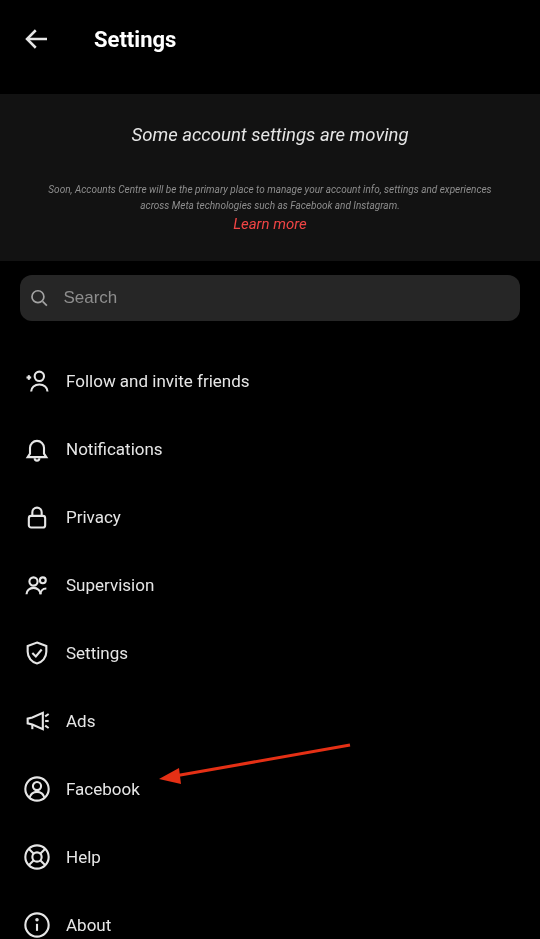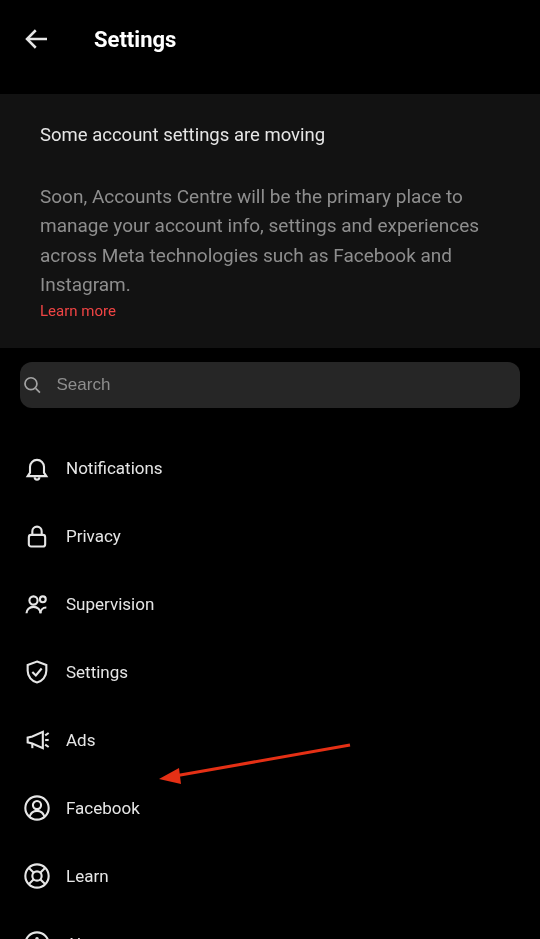--- a/index.html
+++ b/index.html
@@ -27,52 +27,53 @@
       cursor: pointer;
     }
     .header-title {
       font-size: 22px;
       font-weight: 700;
       color: #fff;
     }
     .notice {
       background: #121212;
       padding: 30px 40px 28px;
-      text-align: left;
+      text-align: center;
       margin-top: 16px;
+      font-style: italic;
     }
     .notice-title {
       font-size: 18.5px;
       font-weight: 400;
       color: #e6e6e6;
       margin-bottom: 14px;
     }
     .notice-body {
-      font-size: 19px;
+      font-size: 10px;
       line-height: 1.55;
       color: #8e8e8e;
       margin-top: 36px;
     }
     .notice-link {
       color: #ef4444;
       cursor: pointer;
       display: block;
       margin-top: 2px;
       font-size: 15px;
     }
     .search-wrap {
       padding: 14px 20px 8px;
     }
     .search {
       background: #262626;
       border-radius: 12px;
       height: 46px;
       display: flex;
       align-items: center;
-      padding: 0 2px;
+      padding: 0 9px;
       cursor: text;
     }
     .search-icon {
       width: 22px;
       height: 22px;
       margin-right: 14px;
       opacity: 0.65;
     }
     .search-input {
       background: transparent;
@@ -138,20 +139,31 @@
     <svg class="search-icon" width="22" height="22" viewBox="0 0 24 24" stroke-width="2">
       <circle cx="10.5" cy="10.5" r="7"></circle>
       <line x1="16" y1="16" x2="21" y2="21"></line>
     </svg>
     <input class="search-input" placeholder="Search" style="">
   </div>
 </div>
 
 <div class="list">
 
+  <div class="item">
+    <span class="item-icon">
+      <svg width="28" height="28" viewBox="0 0 24 24" stroke-width="1.8">
+        <circle cx="14" cy="8" r="4"></circle>
+        <path d="M7 21c0-3.5 3-6 7-6s7 2.5 7 6"></path>
+        <line x1="3" y1="9" x2="7" y2="9"></line>
+        <line x1="5" y1="7" x2="5" y2="11"></line>
+      </svg>
+    </span>
+    <span class="item-label">Follow and invite friends</span>
+  </div>
 
   <div class="item">
     <span class="item-icon">
       <svg width="28" height="28" viewBox="0 0 24 24" stroke-width="1.8">
         <path d="M6 16V11a6 6 0 0 1 12 0v5l2 3H4l2-3z"></path>
         <path d="M10 20a2 2 0 0 0 4 0"></path>
       </svg>
     </span>
     <span class="item-label">Notifications</span>
   </div>
@@ -216,21 +228,21 @@
     <span class="item-icon">
       <svg width="28" height="28" viewBox="0 0 24 24" stroke-width="1.8">
         <circle cx="12" cy="12" r="10"></circle>
         <circle cx="12" cy="12" r="4"></circle>
         <line x1="4.9" y1="4.9" x2="9.2" y2="9.2"></line>
         <line x1="14.8" y1="14.8" x2="19.1" y2="19.1"></line>
         <line x1="4.9" y1="19.1" x2="9.2" y2="14.8"></line>
         <line x1="14.8" y1="9.2" x2="19.1" y2="4.9"></line>
       </svg>
     </span>
-    <span class="item-label">Learn</span>
+    <span class="item-label">Help</span>
   </div>
 
   <div class="item">
     <span class="item-icon">
       <svg width="28" height="28" viewBox="0 0 24 24" stroke-width="1.8">
         <circle cx="12" cy="12" r="10"></circle>
         <line x1="12" y1="11" x2="12" y2="17"></line>
         <circle cx="12" cy="7.5" r="0.6" fill="#e6e6e6"></circle>
       </svg>
     </span>

